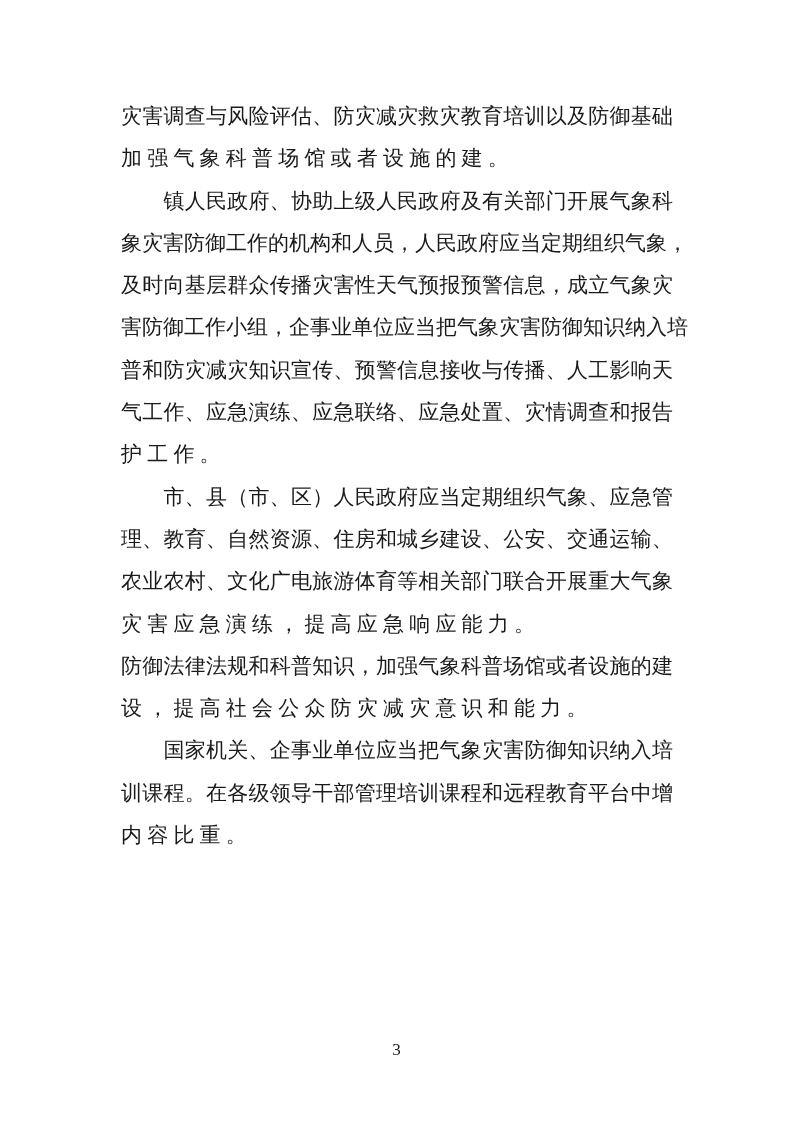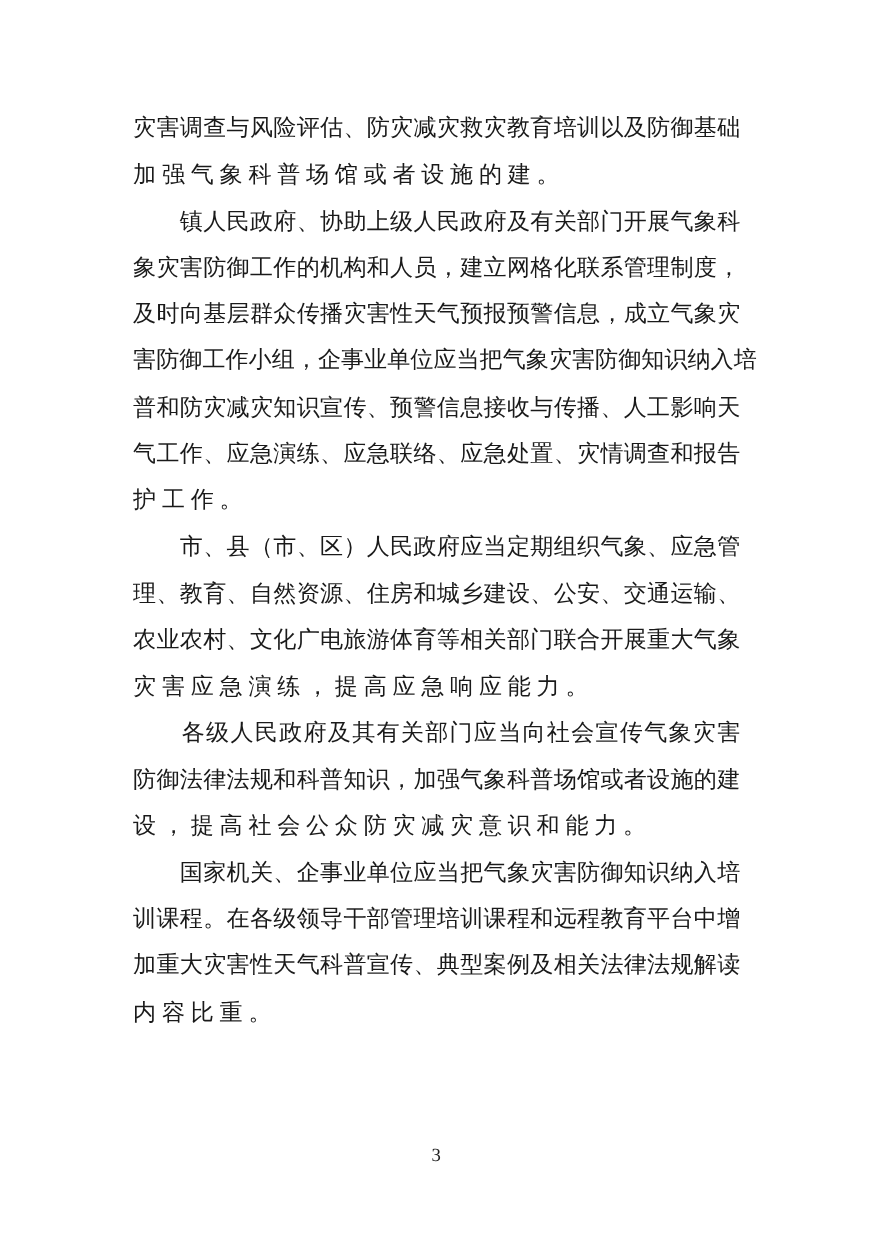--- a/index.html
+++ b/index.html
@@ -58,44 +58,42 @@
 <div class="page">
   <div class="body-text">
 
     <div>
       <div class="line">灾害调查与风险评估、防灾减灾救灾教育培训以及防御基础</div>
       <div class="line last">加强气象科普场馆或者设施的建。</div>
     </div>
 
     <div>
       <div class="line">　　镇人民政府、协助上级人民政府及有关部门开展气象科</div>
-      <div class="line">象灾害防御工作的机构和人员，建立网格化联系管理制度，</div>
+      <div class="line">象灾害防御工作的机构和人员，人民政府应当定期组织气象，</div>
       <div class="line">及时向基层群众传播灾害性天气预报预警信息，成立气象灾</div>
       <div class="line">害防御工作小组，企事业单位应当把气象灾害防御知识纳入培</div>
       <div class="line">普和防灾减灾知识宣传、预警信息接收与传播、人工影响天</div>
       <div class="line">气工作、应急演练、应急联络、应急处置、灾情调查和报告</div>
       <div class="line last">护工作。</div>
     </div>
 
     <div>
       <div class="line">　　市、县（市、区）人民政府应当定期组织气象、应急管</div>
       <div class="line">理、教育、自然资源、住房和城乡建设、公安、交通运输、</div>
       <div class="line">农业农村、文化广电旅游体育等相关部门联合开展重大气象</div>
       <div class="line last">灾害应急演练，提高应急响应能力。</div>
     </div>
 
     <div>
-      <div class="line">　　各级人民政府及其有关部门应当向社会宣传气象灾害</div>
       <div class="line">防御法律法规和科普知识，加强气象科普场馆或者设施的建</div>
       <div class="line last">设，提高社会公众防灾减灾意识和能力。</div>
     </div>
 
     <div>
       <div class="line">　　国家机关、企事业单位应当把气象灾害防御知识纳入培</div>
       <div class="line">训课程。在各级领导干部管理培训课程和远程教育平台中增</div>
-      <div class="line">加重大灾害性天气科普宣传、典型案例及相关法律法规解读</div>
       <div class="line last">内容比重。</div>
     </div>
 
   </div>
 
   <div class="page-number">3</div>
 </div>
 
 </body></html>

